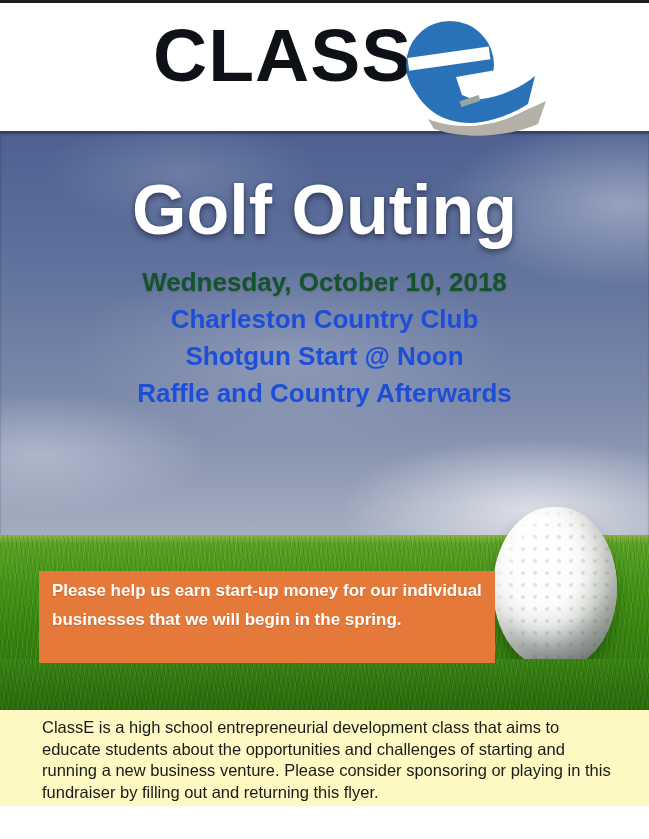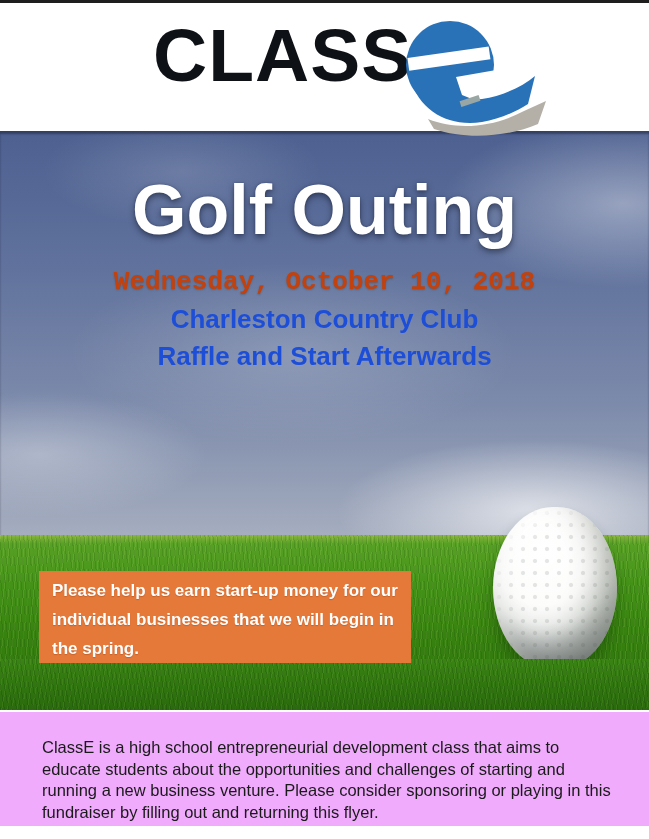--- a/index.html
+++ b/index.html
@@ -41,28 +41,28 @@
       radial-gradient(circle at 40% 28%, #ffffff 0%, #fcfcfb 38%, #eceeec 58%, #d3d6d7 76%, #aeb4b9 92%, #939aa1 100%);
     background-size:auto, 12px 12px, auto;
     box-shadow:inset -14px -22px 30px rgba(48,58,40,.38), inset 8px 10px 16px rgba(255,255,255,.85),
                0 10px 14px rgba(15,40,5,.35);}
 
   .title{position:absolute;left:0;top:44px;width:649px;margin:0;text-align:center;z-index:5;
     font-size:70px;font-weight:bold;color:#ffffff;line-height:1;letter-spacing:0px;
     text-shadow:0 3px 6px rgba(24,30,52,.6), 0 0 2px rgba(24,30,52,.35);}
   .event-text{position:absolute;left:0;top:133px;width:649px;text-align:center;z-index:5;}
   .event-text div{line-height:37px;font-weight:bold;}
-  .date-line{font-size:26px;color:#c2410c;text-shadow:0 1px 2px rgba(40,40,20,.25);font-family:Liberation Mono, monospace;}
+  .date-line{font-size:26px;color:#14532d;text-shadow:0 1px 2px rgba(40,40,20,.25);}
   .detail-line{font-size:26px;color:#1d4ed8;}
 
-  .callout{position:absolute;left:39px;top:440px;width:372px;height:92px;box-sizing:border-box;
+  .callout{position:absolute;left:39px;top:440px;width:456px;height:92px;box-sizing:border-box;
     z-index:6;background:#e5793a;padding:5px 13px;color:#ffffff;font-size:17px;font-weight:bold;
     line-height:29px;text-shadow:0 1px 1px rgba(120,50,10,.3);}
 
-  .footer{position:absolute;left:0;top:712px;width:649px;height:114px;background:#f0abfc;}
+  .footer{position:absolute;left:0;top:692px;width:649px;height:114px;background:#fef9c3;}
   .footer p{margin:25px 30px 0 42px;width:578px;font-size:16.5px;line-height:21.5px;color:#1a1a1a;}
 </style>
 </head>
 <body>
 
 <div class="page">
 
   <div class="topbar"></div>
 
   <div class="header">
@@ -87,21 +87,22 @@
     <div class="sky"></div>
     <div class="grass"></div>
     <div class="ball"></div>
     <div class="grass-front"></div>
 
     <h1 class="title">Golf Outing</h1>
 
     <div class="event-text">
       <div class="date-line">Wednesday, October 10, 2018</div>
       <div class="detail-line">Charleston Country Club</div>
-      <div class="detail-line">Raffle and Start Afterwards</div>
+      <div class="detail-line">Shotgun Start @ Noon</div>
+      <div class="detail-line">Raffle and Country Afterwards</div>
     </div>
 
     <div class="callout">Please help us earn start-up money for our individual businesses that we will begin in the spring.</div>
   </div>
 
   <div class="footer">
     <p>ClassE is a high school entrepreneurial development class that aims to educate students about the opportunities and challenges of starting and running a new business venture. Please consider sponsoring or playing in this fundraiser by filling out and returning this flyer.</p>
   </div>
 
 </div>

